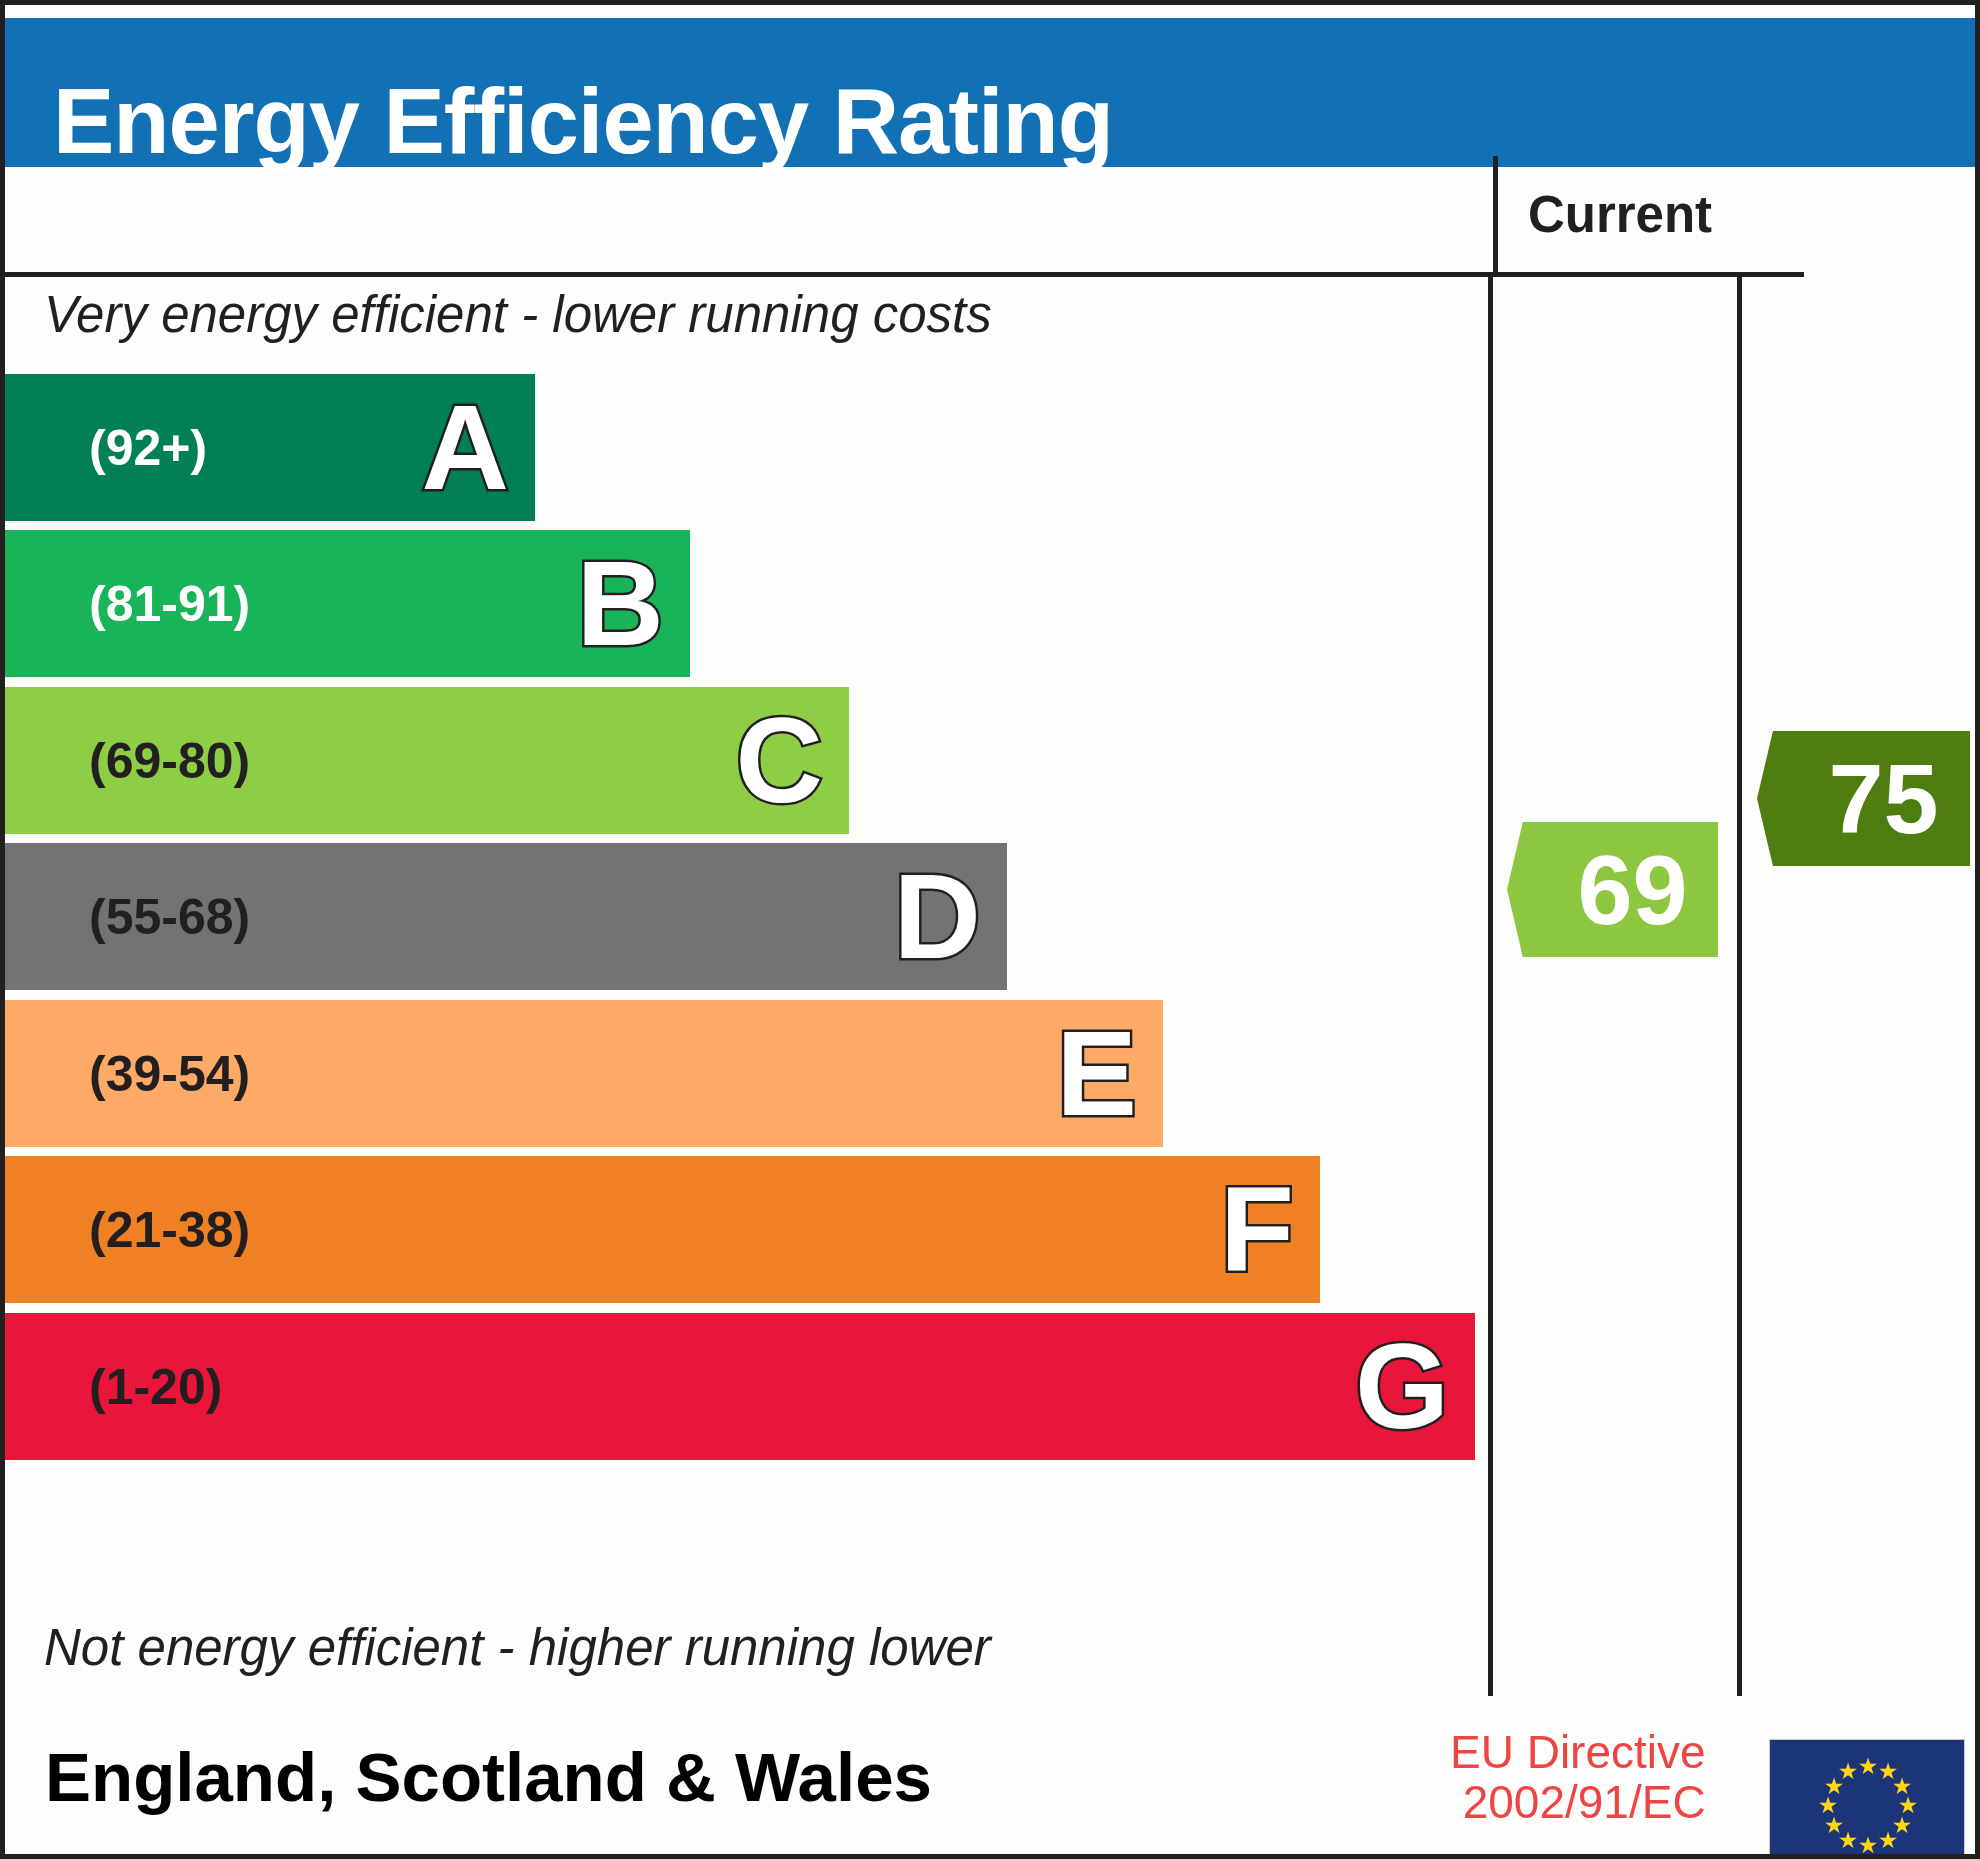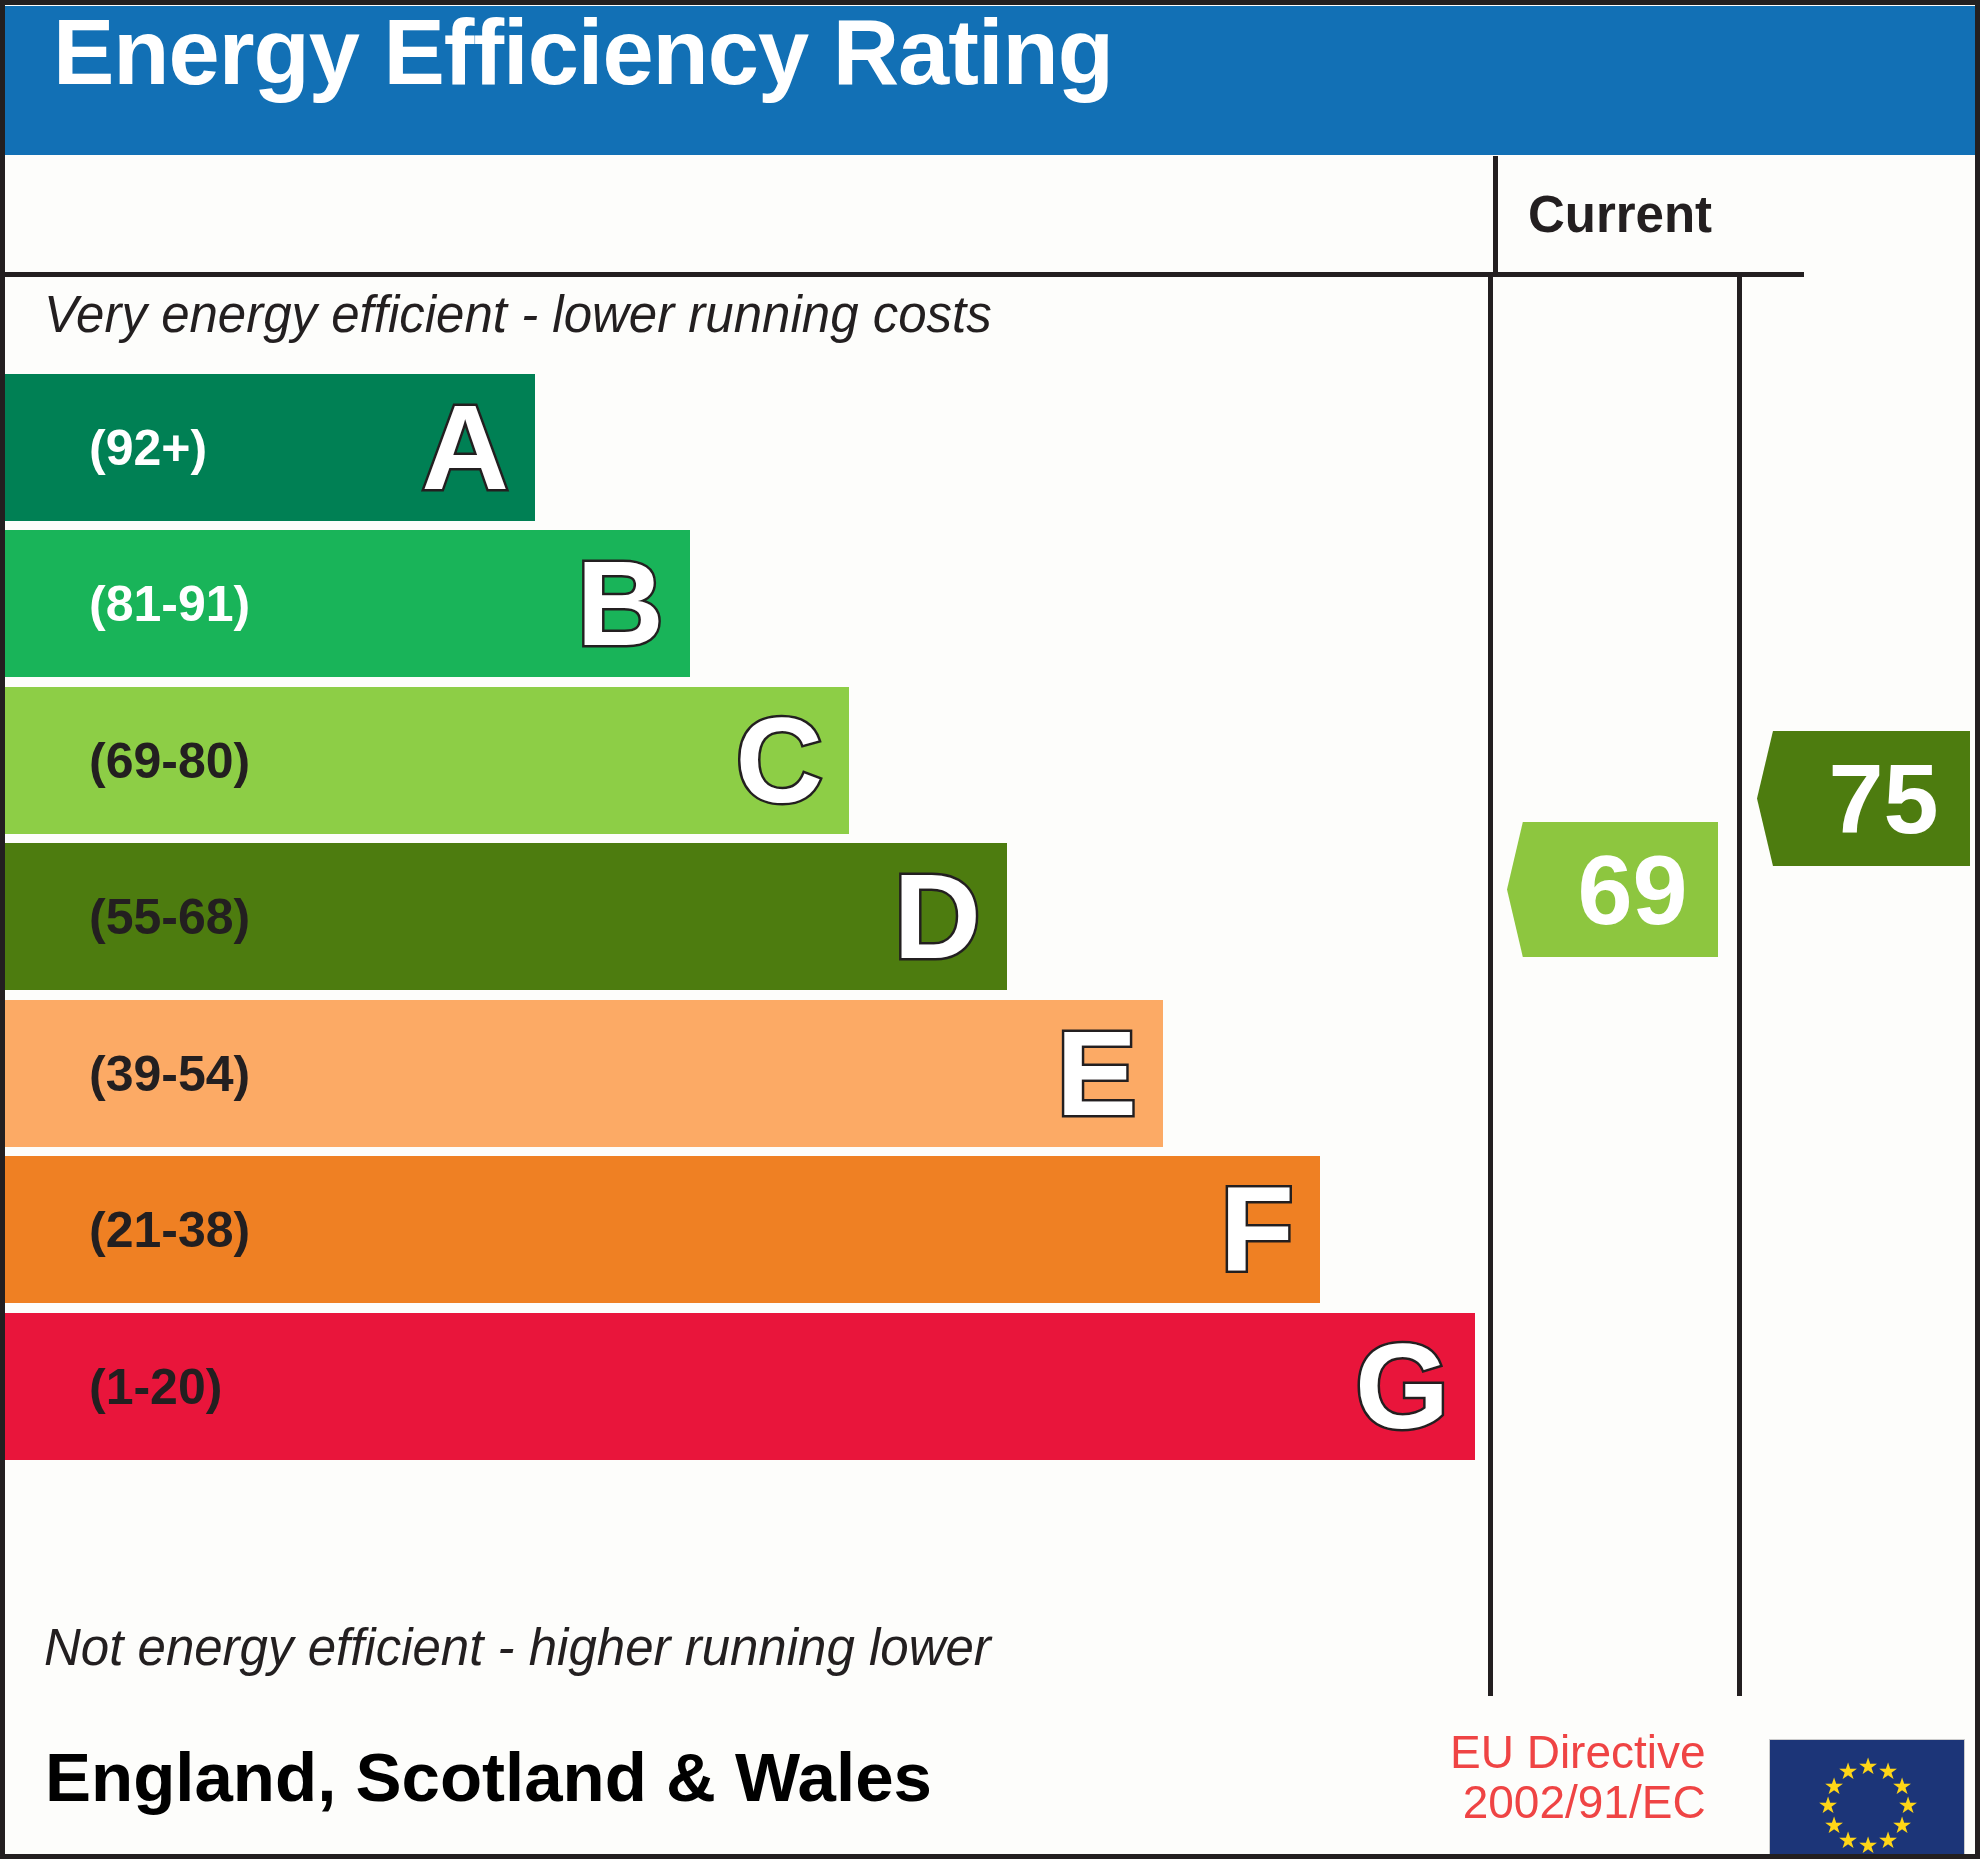--- a/index.html
+++ b/index.html
@@ -27,26 +27,26 @@
     left: 0; top: 0;
     width: 1980px; height: 1859px;
     border: 5px solid #231f20;
     box-sizing: border-box;
     pointer-events: none;
   }
 
   
   .title-bar {
     position: absolute;
-    left: 5px; top: 6px;
+    left: 5px; top: 18px;
     width: 1970px;
     height: 149px;
     background: #1270b5;
     display: flex;
-    align-items: flex-start;
+    align-items: flex-end;
     box-sizing: border-box;
   }
   .title-text {
     color: #ffffff;
     font-size: 92px;
     font-weight: bold;
     letter-spacing: -1px;
     padding-left: 48px;
     line-height: 1;
     white-space: nowrap;
@@ -249,21 +249,21 @@
         <span class="band-letter">A</span>
       </div>
       <div class="band" style="top: 156px; width: 685px; background: rgb(25, 180, 89);">
         <span class="band-range on-dark" style="color: rgb(255, 255, 255);">(81-91)</span>
         <span class="band-letter">B</span>
       </div>
       <div class="band" style="top: 313px; width: 844px; background: rgb(141, 206, 70);">
         <span class="band-range on-light" style="color: rgb(35, 31, 32);">(69-80)</span>
         <span class="band-letter">C</span>
       </div>
-      <div class="band" style="top: 469px; width: 1002px; background: #4d7c0f;">
+      <div class="band" style="top: 469px; width: 1002px; background: #737373;">
         <span class="band-range on-light" style="color: rgb(35, 31, 32);">(55-68)</span>
         <span class="band-letter">D</span>
       </div>
       <div class="band" style="top: 626px; width: 1158px; background: rgb(252, 170, 101); gap: 10px;">
         <span class="band-range on-light" style="color: rgb(35, 31, 32);">(39-54)</span>
         <span class="band-letter">E</span>
       </div>
       <div class="band" style="top: 782px; width: 1315px; background: rgb(239, 128, 35);">
         <span class="band-range on-light" style="color: rgb(35, 31, 32);">(21-38)</span>
         <span class="band-letter">F</span>

